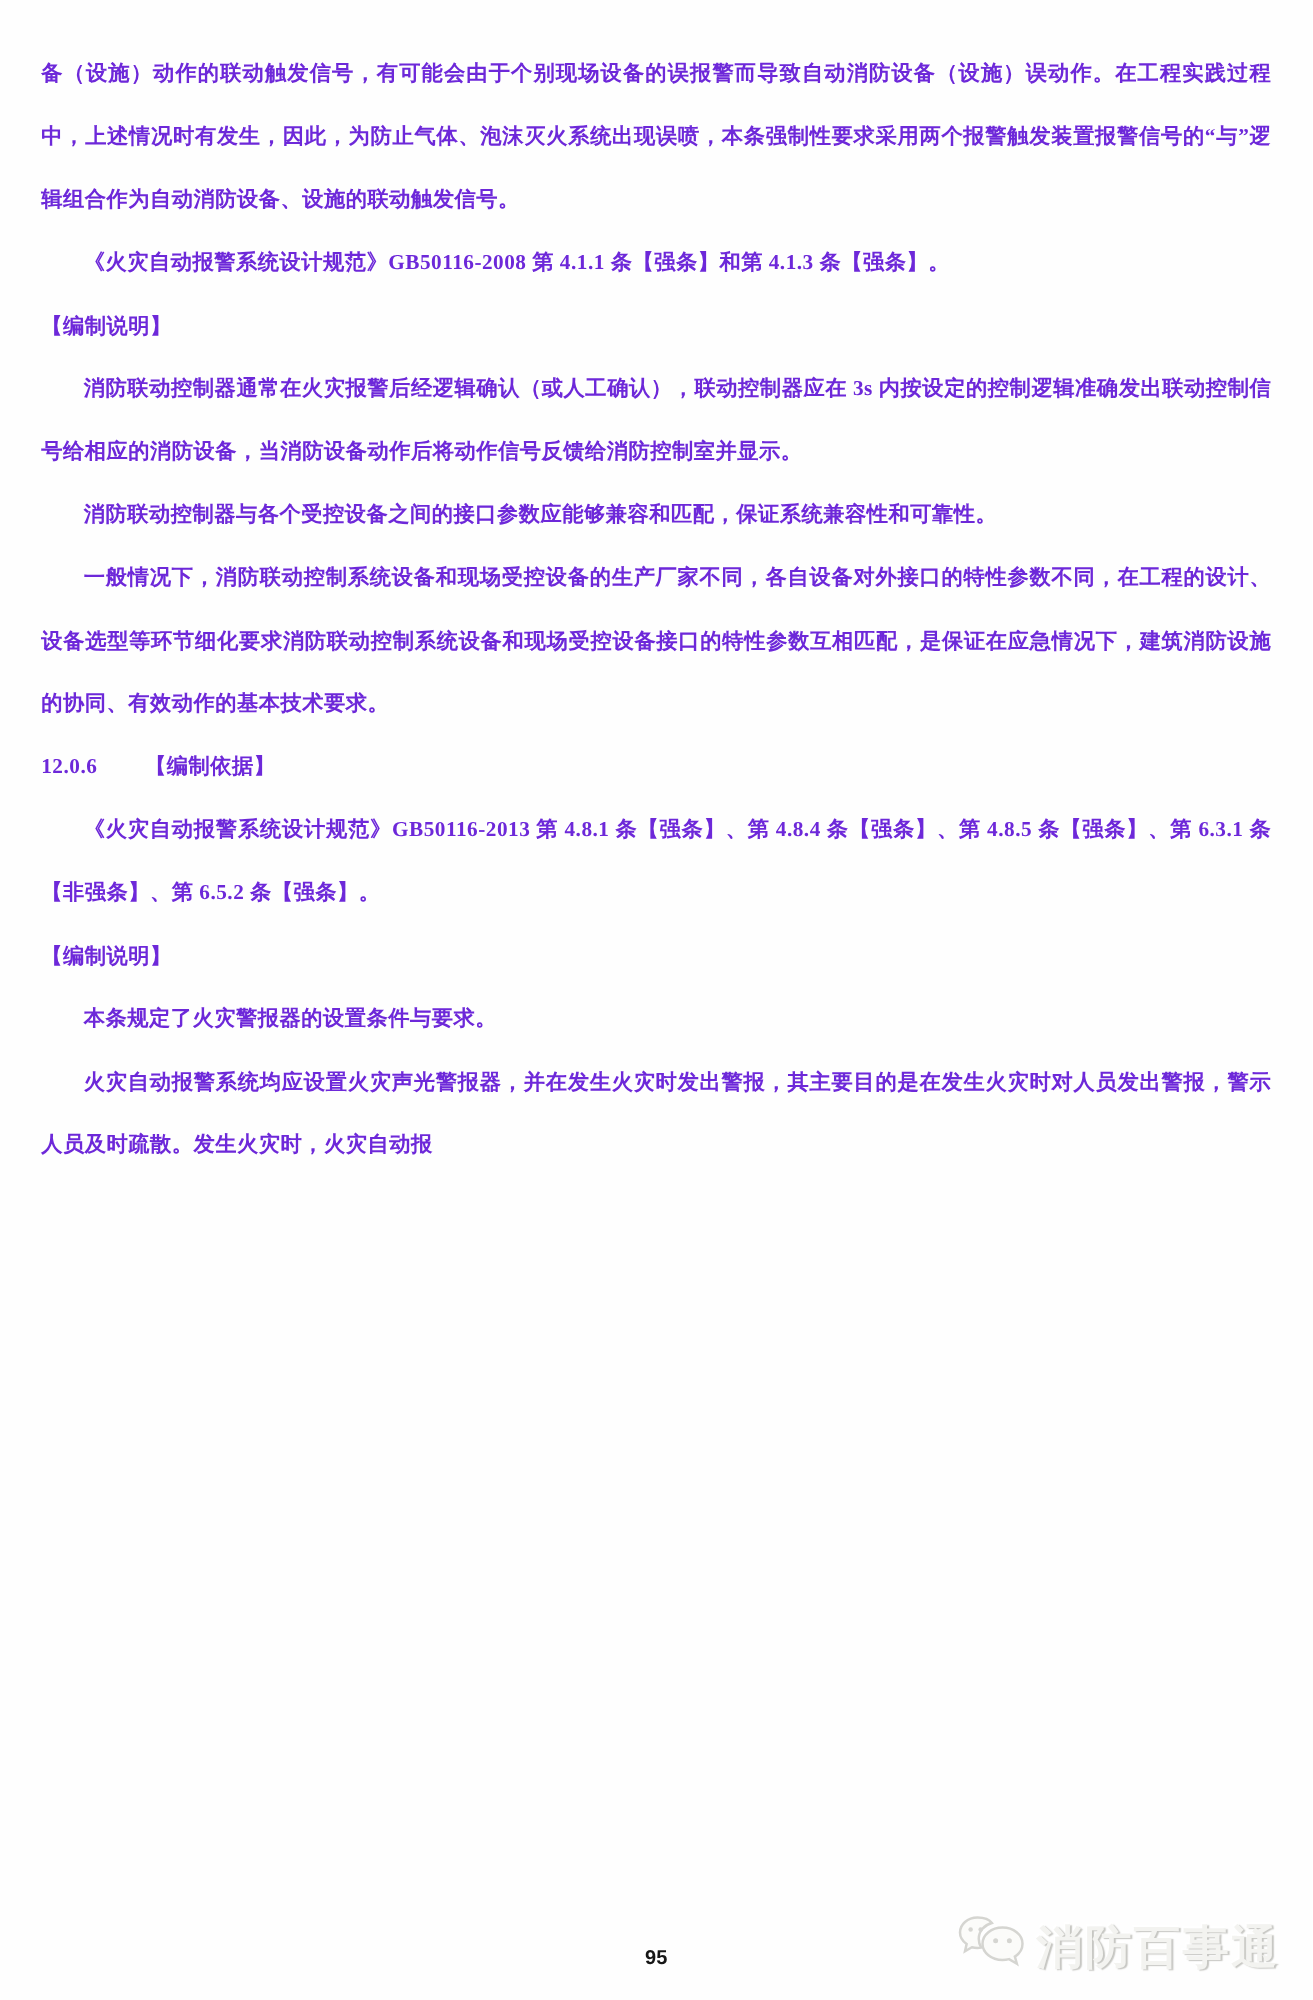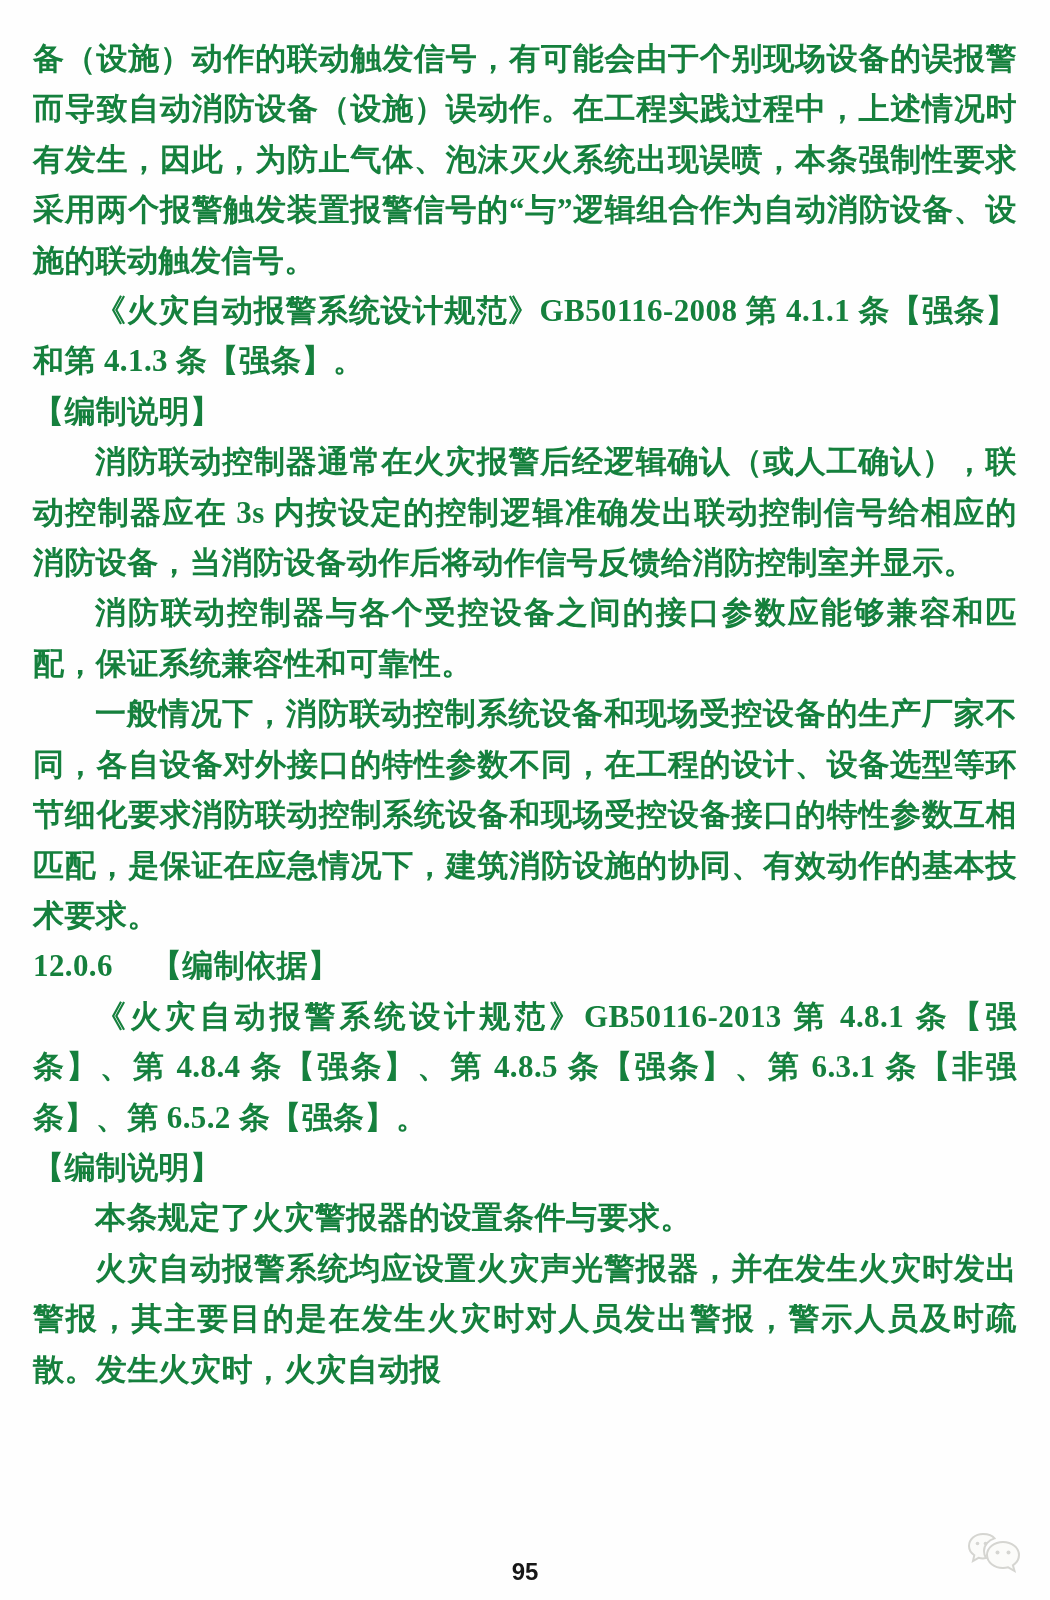--- a/index.html
+++ b/index.html
@@ -18,26 +18,26 @@
     color: #0d0d0d;
   }
   .content {
     position: absolute;
     left: 33px;
     right: 33px;
     top: 34px;
   }
   .para {
     margin: 0;
-    font-size: 31px;
+    font-size: 17px;
     line-height: 50.4px;
     letter-spacing: 0.4px;
     font-weight: 600;
     text-align: justify;
-    color: #15803d;
+    color: #6d28d9;
   }
   .para.indent {
     text-indent: 2em;
   }
   .para.heading .sec-num {
     display: inline-block;
     margin-right: 38px;
   }
   .watermark {
     position: absolute;
@@ -62,21 +62,21 @@
     font-family: "Liberation Serif", "DejaVu Serif", serif;
   }
   .pageno {
     position: absolute;
     left: 0;
     right: 0;
     top: 1558px;
     text-align: center;
     font-family: "Liberation Sans", "DejaVu Sans", sans-serif;
     font-weight: bold;
-    font-size: 24px;
+    font-size: 16px;
     color: #161616;
   }
 </style>
 </head>
 <body>
 
 <div class="page">
 
   <div class="content" id="content">
       <p class="para body">备（设施）动作的联动触发信号，有可能会由于个别现场设备的误报警而导致自动消防设备（设施）误动作。在工程实践过程中，上述情况时有发生，因此，为防止气体、泡沫灭火系统出现误喷，本条强制性要求采用两个报警触发装置报警信号的“与”逻辑组合作为自动消防设备、设施的联动触发信号。</p>
@@ -100,17 +100,18 @@
           <path d="M37 12 c-8.8 0-16 5.8-16 13 0 7.2 7.2 13 16 13 1.8 0 3.6-.25 5.2-.7 L48.5 41l-1.6-5.7 C50.6 32.9 53 29.2 53 25 53 17.8 45.8 12 37 12 Z"></path>
         </g>
         <g fill="#d5d5d1">
           <circle cx="11.5" cy="13.5" r="1.8"></circle>
           <circle cx="19.5" cy="13.5" r="1.8"></circle>
           <circle cx="31.5" cy="22.5" r="2"></circle>
           <circle cx="42.5" cy="22.5" r="2"></circle>
         </g>
       </svg>
     </span>
+    <span class="wm-text">消防百事通</span>
   </div>
 
   <div class="pageno">95</div>
 
 </div>
 
 </body></html>

